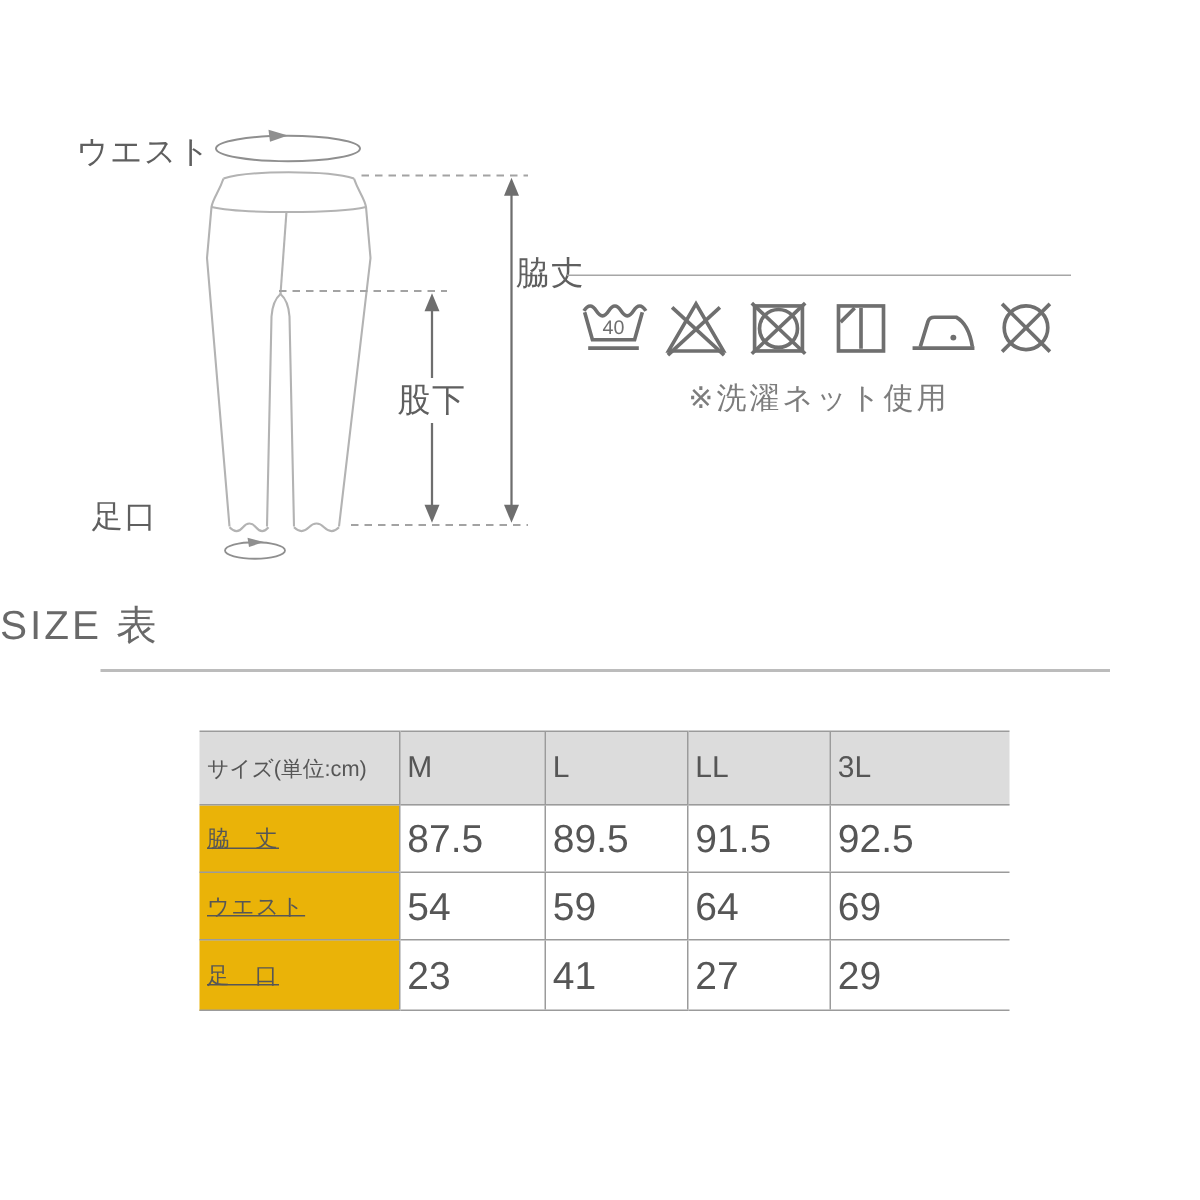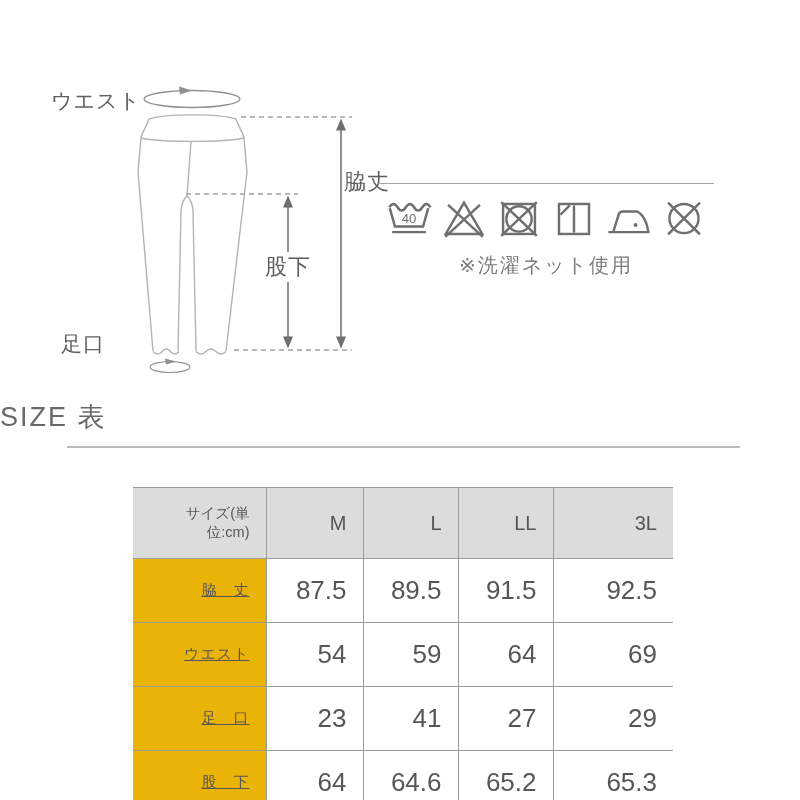--- a/index.html
+++ b/index.html
@@ -24,21 +24,21 @@
 
   
   .size-title { position:absolute; left:0; top:399px; width:800px; 
                 font-size:27px; letter-spacing:2px; color:#696969; }
   .size-divider { position:absolute; left:67px; top:446px; width:673px; height:2px; background:#bcbcbc; }
 
   
   .size-table { position:absolute; left:133px; top:487px; border-collapse:collapse; table-layout:fixed; }
   .size-table th, .size-table td {
     border-top:1px solid #9b9b9b; border-bottom:1px solid #9b9b9b;
-    text-align:right; vertical-align:middle; padding:16px; font-weight:normal; color:#565656;
+    text-align:left; vertical-align:middle; padding:5px; font-weight:normal; color:#565656;
   }
   .size-table th + th, .size-table td + td { border-left:1px solid #9b9b9b; }
   .size-table tr.head th { background:#dcdcdc; font-size:20px; height:38px; }
   .size-table tr.head th.lbl { font-size:14.5px; letter-spacing:0px; }
   .size-table td.lbl { background:#eab308; font-size:15px; letter-spacing:1px;text-decoration:underline; }
   .size-table td { font-size:26px; }
 
   svg text { font-family:"Liberation Sans","DejaVu Sans",sans-serif; }
 </style>
 </head>
@@ -184,23 +184,16 @@
         <td>64</td>
         <td>69</td>
       </tr>
       <tr style="height:47px">
         <td class="lbl">足　口</td>
         <td>23</td>
         <td>41</td>
         <td>27</td>
         <td>29</td>
       </tr>
-      <tr style="height:50px">
-        <td class="lbl">股　下</td>
-        <td>64</td>
-        <td>64.6</td>
-        <td>65.2</td>
-        <td>65.3</td>
-      </tr>
     </tbody>
   </table>
 
 </div>
 
 </body></html>

